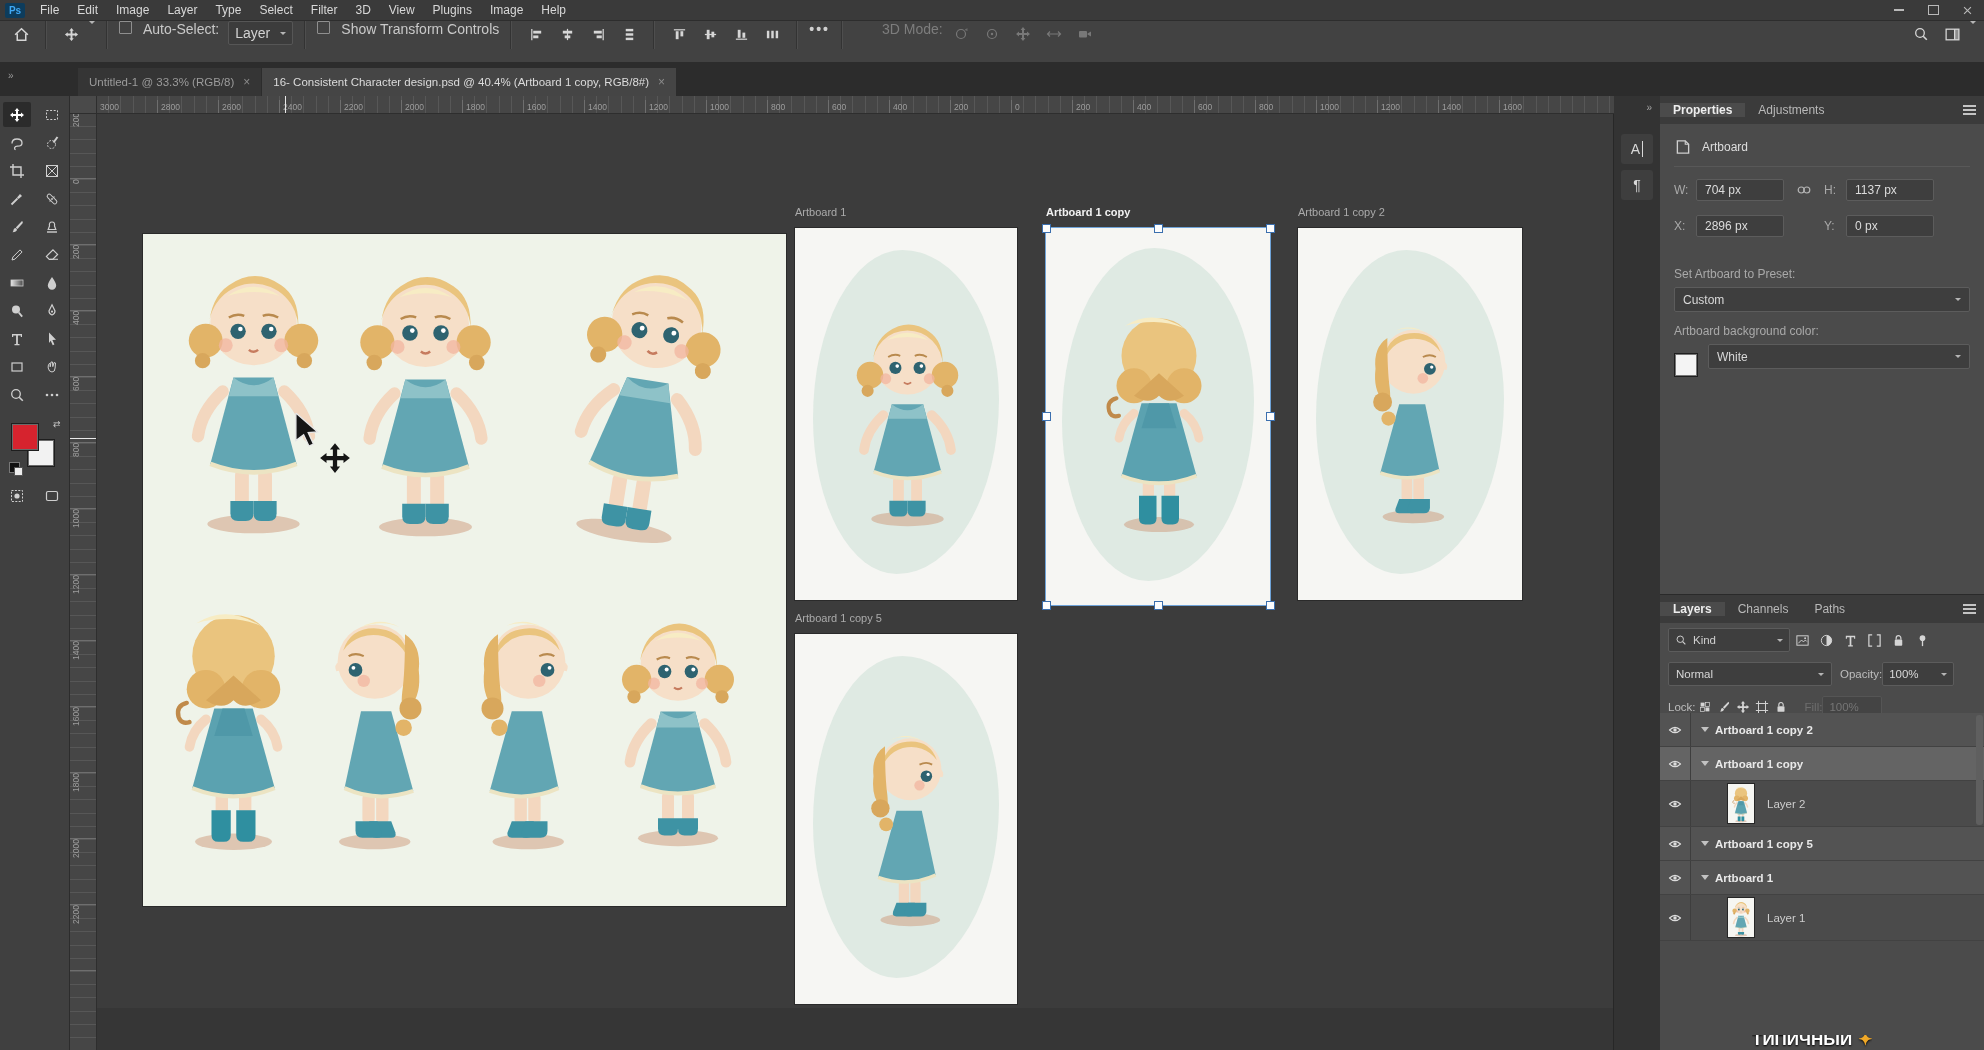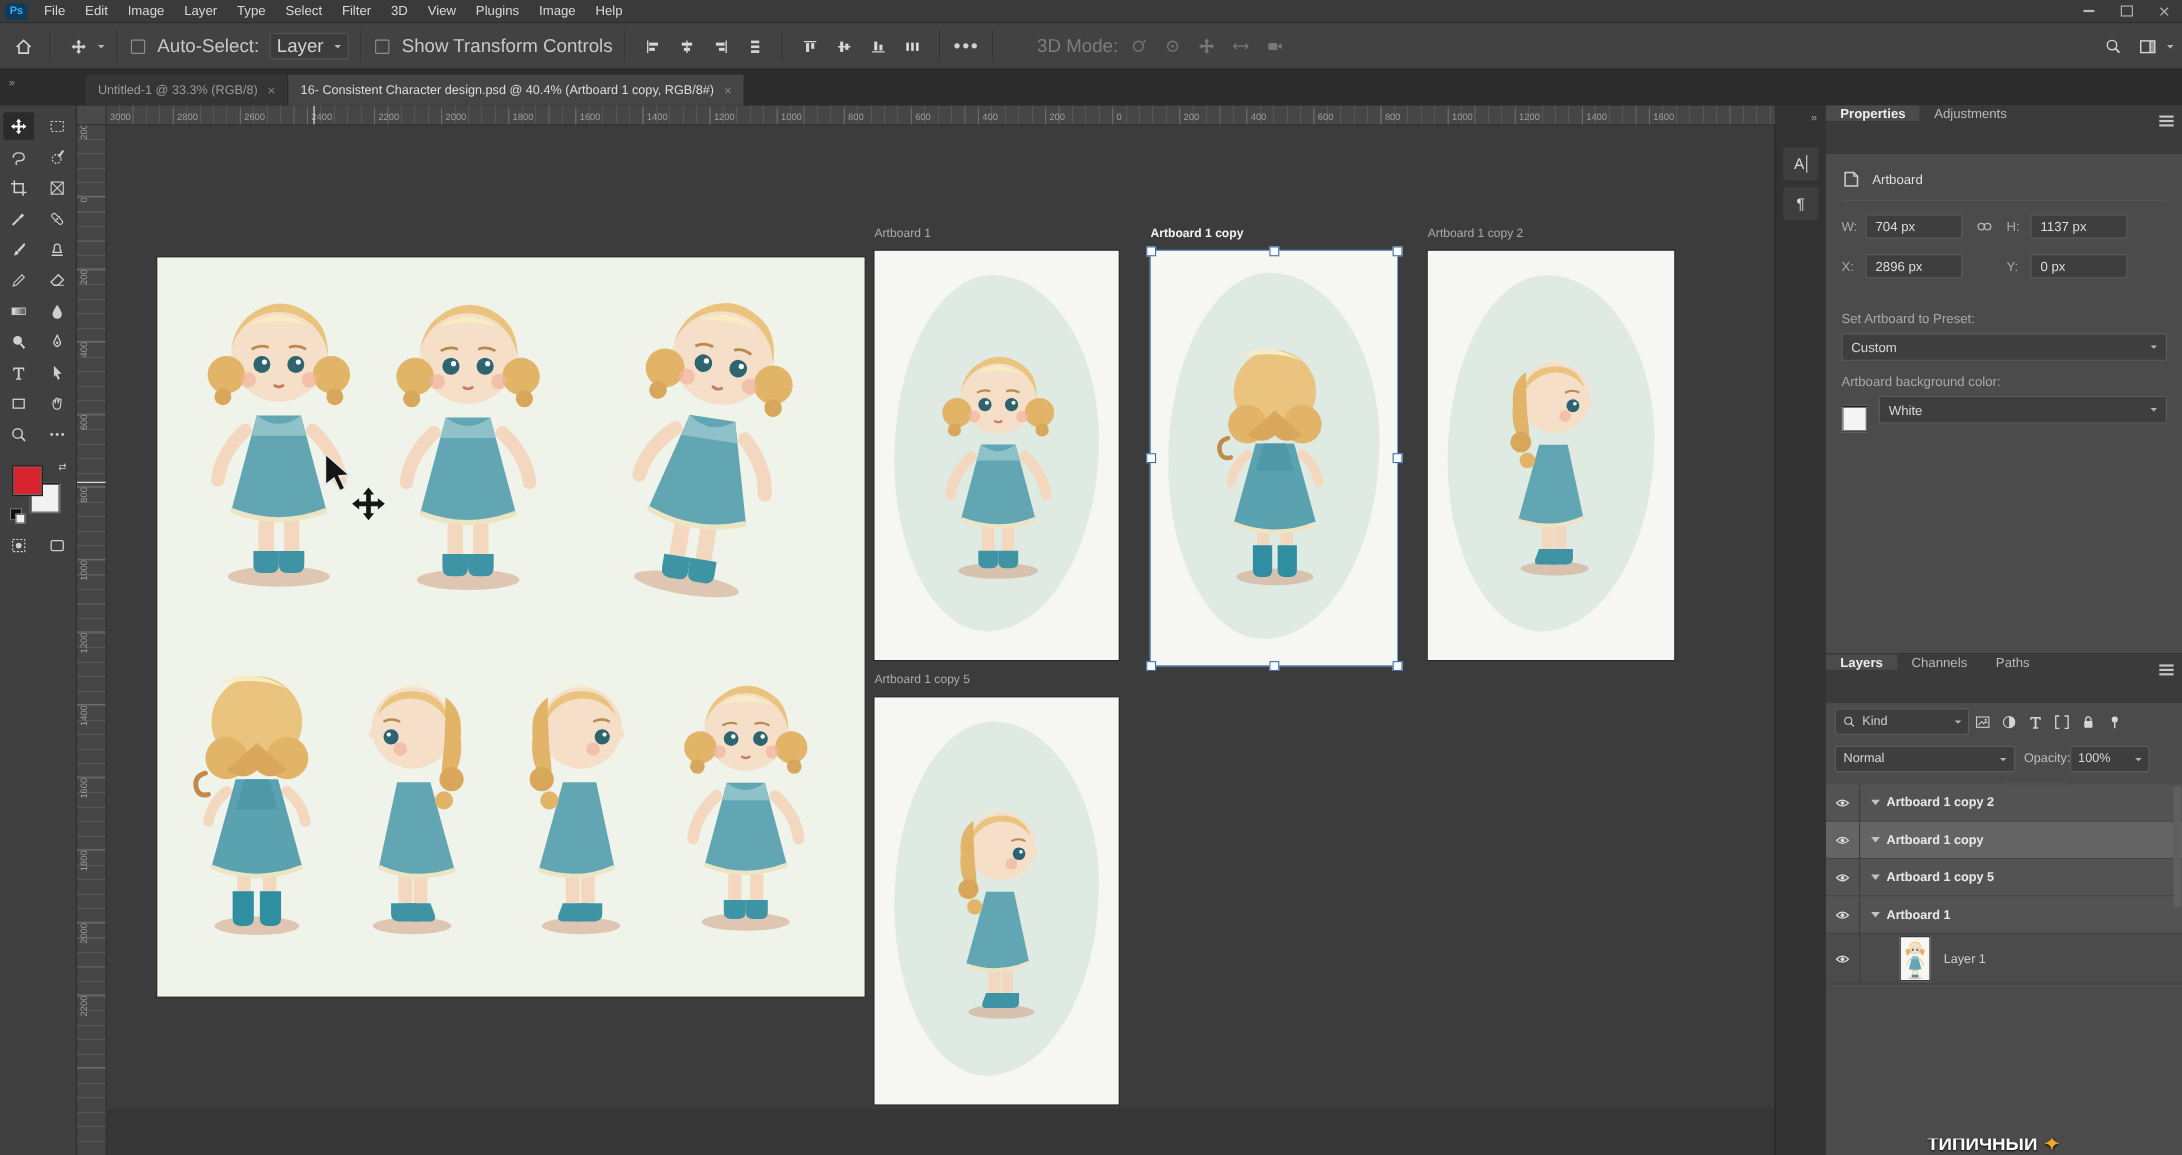--- a/index.html
+++ b/index.html
@@ -8,21 +8,21 @@
   svg.ic{display:block}
   
   .menubar{position:absolute;left:0;top:0;right:0;height:20px;background:#3a3a3a;display:flex;align-items:center;font-size:12px;color:#d8d8d8}
   .ps-logo{width:20px;height:15px;margin:0 6px 0 5px;background:#0d3c5c;color:#3fa9f5;font-size:10px;font-weight:bold;display:flex;align-items:center;justify-content:center;border-radius:2px}
   .menu-item{padding:2px 9px;cursor:default}
   .win-controls{margin-left:auto;display:flex;align-items:center;height:100%}
   .win-btn{width:34px;height:100%;display:flex;align-items:center;justify-content:center;color:#b9b9b9;font-size:12px}
   .wc-min{width:10px;height:2px;background:#b9b9b9}
   .wc-rest{width:9px;height:8px;border:1px solid #b9b9b9}
   
-  .optionsbar{position:absolute;left:0;top:20px;right:0;height:42px;background:#424242;border-top:1px solid #2d2d2d;border-bottom:1px solid #272727;display:flex;align-items:center;padding:0 8px;font-size:17px;color:#c9c9c9;gap:5px}
+  .optionsbar{position:absolute;left:0;top:20px;right:0;height:42px;background:#424242;border-top:1px solid #2d2d2d;border-bottom:1px solid #272727;display:flex;padding:0 8px;font-size:14px;color:#c9c9c9;gap:5px}
   .ob-sep{width:1px;height:28px;background:#333;border-right:1px solid #4e4e4e;margin:0 6px}
   .ob-btn{width:26px;height:26px;display:flex;align-items:center;justify-content:center;color:#d6d6d6;border-radius:2px}
   .ob-btn.dim{color:#787878}
   .chk{width:11px;height:11px;border:1px solid #8f8f8f;background:transparent;margin-right:6px;border-radius:1px}
   .dd{height:22px;background:#3c3c3c;border:1px solid #565656;border-radius:2px;display:flex;align-items:center;padding:0 6px;gap:10px;color:#d2d2d2}
   .caret{width:0;height:0;border-left:4px solid transparent;border-right:4px solid transparent;border-top:4px solid #b5b5b5}
   .caret.sm{border-left-width:3px;border-right-width:3px;border-top-width:3px}
   .dim-label{color:#7d7d7d}
   .ellipsis{letter-spacing:2px;color:#d0d0d0;font-weight:bold}
   
@@ -65,21 +65,21 @@
   .hnd{position:absolute;width:7px;height:7px;background:#fdfdfd;border:1px solid #3b6fae;z-index:6}
   .sel-line{position:absolute;border:1px solid #6fa3d8;pointer-events:none}
   .cursor-wrap{position:absolute;z-index:8}
   
   .dockstrip{position:absolute;right:324px;top:96px;width:46px;bottom:0;background:#333;border-left:1px solid #272727}
   .ds-collapse{position:absolute;right:8px;top:6px;color:#a5a5a5;font-size:10px}
   .ds-btn{width:32px;height:30px;margin:6px auto;background:#3e3e3e;border-radius:3px;display:flex;align-items:center;justify-content:center;color:#d8d8d8;font-size:14px}
   .ds-btn:first-of-type{margin-top:38px}
   
   .panels{position:absolute;right:0;top:96px;width:324px;bottom:0;background:#4b4b4b}
-  .ptabs{height:44px;background:#3b3b3b;display:flex;align-items:flex-start;position:relative}
+  .ptabs{height:28px;background:#3b3b3b;display:flex;align-items:center;position:relative}
   .ptab{display:flex;align-items:center;padding:0 13px;font-size:12px;color:#b9b9b9}
   .ptab.active{background:#4b4b4b;color:#ededed;font-weight:bold}
   .pmenu{position:absolute;right:8px;top:9px;width:13px;height:2px;background:#c4c4c4;box-shadow:0 4px 0 #c4c4c4,0 8px 0 #c4c4c4}
   .props-content{padding:10px 14px;font-size:12px}
   .obj-row{display:flex;align-items:center;gap:10px;color:#dedede;padding:4px 0 10px}
   .pdivider{height:1px;background:#585858;margin:0 0 12px}
   .frow{display:flex;align-items:center;margin:0 0 14px;color:#a9a9a9}
   .flabel{width:22px}
   .finput{width:88px;height:22px;background:#3e3e3e;border:1px solid #5c5c5c;border-radius:2px;color:#dcdcdc;display:flex;align-items:center;padding-left:8px;box-sizing:border-box}
   .linkic{margin:0 12px;color:#b5b5b5}
@@ -923,20 +923,31 @@
       </div>
       <div class="lrow group selected">
         <span class="eyecell">
             <svg class="ic" width="14" height="12" viewBox="0 0 13 12">
               <use href="#i-eye"></use>
             </svg>
           </span>
         <span class="gchev"></span>
         <span class="gname">Artboard 1 copy</span>
       </div>
+      <div class="lrow layer">
+        <span class="eyecell">
+            <svg class="ic" width="14" height="12" viewBox="0 0 13 12">
+              <use href="#i-eye"></use>
+            </svg>
+          </span>
+        <span class="lthumb"><svg width="26" height="39" viewBox="0 0 120 190">
+              <use href="#g-back"></use>
+            </svg></span>
+        <span class="lname">Layer 2</span>
+      </div>
       <div class="lrow group">
         <span class="eyecell">
             <svg class="ic" width="14" height="12" viewBox="0 0 13 12">
               <use href="#i-eye"></use>
             </svg>
           </span>
         <span class="gchev"></span>
         <span class="gname">Artboard 1 copy 5</span>
       </div>
       <div class="lrow group">

